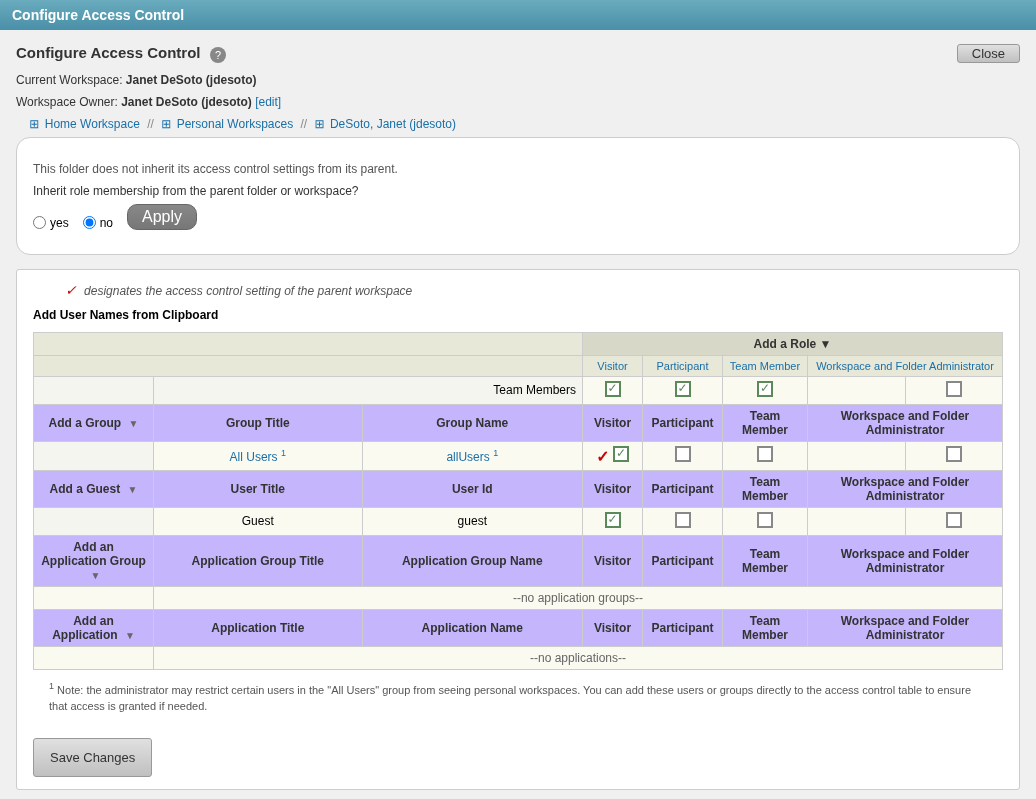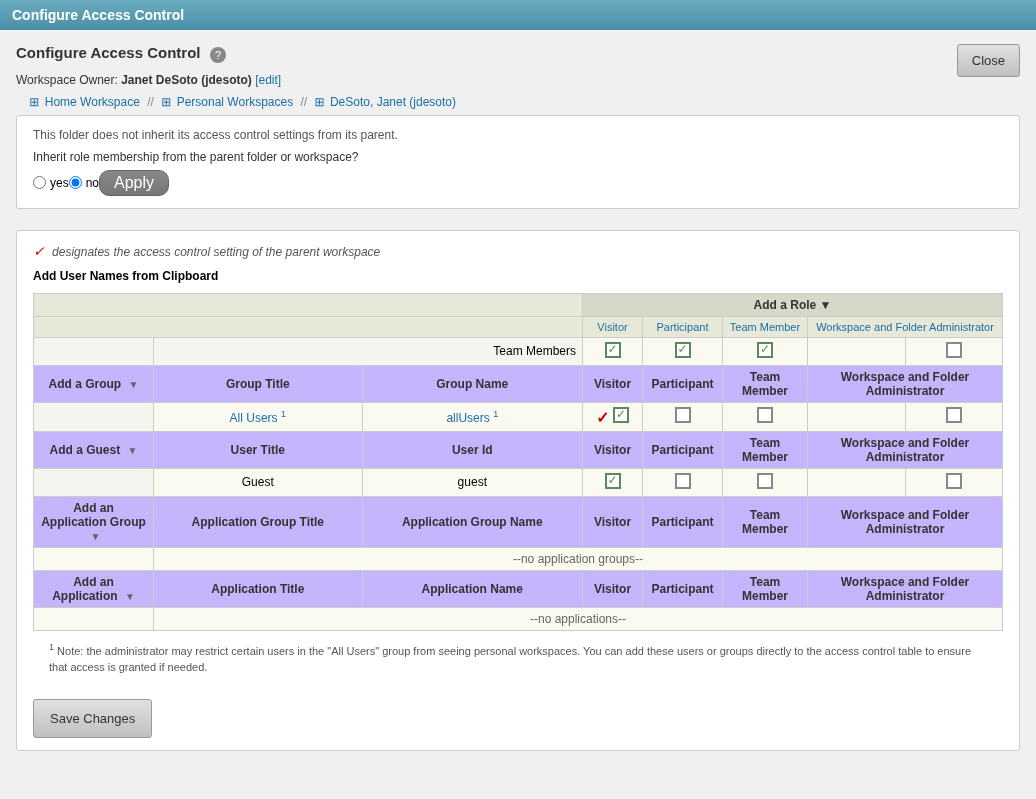--- a/index.html
+++ b/index.html
@@ -43,21 +43,21 @@
       font-size: 11px;
       cursor: pointer;
       vertical-align: middle;
     }
 
     .close-button {
       float: right;
       background: linear-gradient(to bottom, #e0e0e0, #c0c0c0);
       border: 1px solid #999;
       border-radius: 3px;
-      padding: 8px 14px;
+      padding: 1px 14px;
       cursor: pointer;
       font-size: 13px;
       color: #333;
     }
 
     .workspace-info {
       margin: 8px 0;
       color: #333;
       font-size: 12px;
     }
@@ -80,41 +80,41 @@
     }
 
     .breadcrumb .sep {
       margin: 0 4px;
       color: #888;
     }
 
     .inherit-section {
       background: white;
       border: 1px solid #ccc;
-      border-radius: 3px;
-      padding: 12px 16px;
-      margin-bottom: 21px;
+      border-radius: 14px;
+      padding: 24px 16px;
+      margin-bottom: 14px;
     }
 
     .inherit-notice {
       font-size: 12px;
       color: #555;
       margin-bottom: 8px;
     }
 
     .inherit-question {
       font-size: 12px;
       color: #333;
       margin-bottom: 6px;
     }
 
     .radio-group {
       display: flex;
-      align-items: center;
-      gap: 0;
+      align-items: flex-end;
+      gap: 14px;
     }
 
     .radio-label {
       display: flex;
       align-items: center;
       gap: 4px;
       font-size: 12px;
       cursor: pointer;
     }
 
@@ -134,20 +134,21 @@
       border-radius: 3px;
       padding: 12px 16px;
       margin-bottom: 14px;
     }
 
     .checkmark-legend {
       font-size: 12px;
       color: #555;
       font-style: italic;
       margin-bottom: 10px;
+      margin-left: 32px;
     }
 
     .checkmark-legend .tick {
       color: #cc0000;
       font-size: 14px;
       margin-right: 4px;
     }
 
     .clipboard-link {
       color: #000000;
@@ -300,20 +301,24 @@
   <span>Configure Access Control</span>
 </div>
 
 <div class="main-content">
   <div class="header-section">
     <button class="close-button">Close</button>
     <span class="page-title">Configure Access Control</span>
     <span class="help-icon">?</span>
   </div>
 
+  <div class="workspace-info">
+    <span>Current Workspace:</span>
+    <strong>Janet DeSoto (jdesoto)</strong>
+  </div>
   <div class="workspace-info">
     <span>Workspace Owner:</span>
     <strong>Janet DeSoto (jdesoto)</strong>
     <a href="#">[edit]</a>
   </div>
 
   <div class="breadcrumb">
     &nbsp;&nbsp;&nbsp;
     <span class="expand-icon">⊞</span>
     <a href="#">Home Workspace</a>

